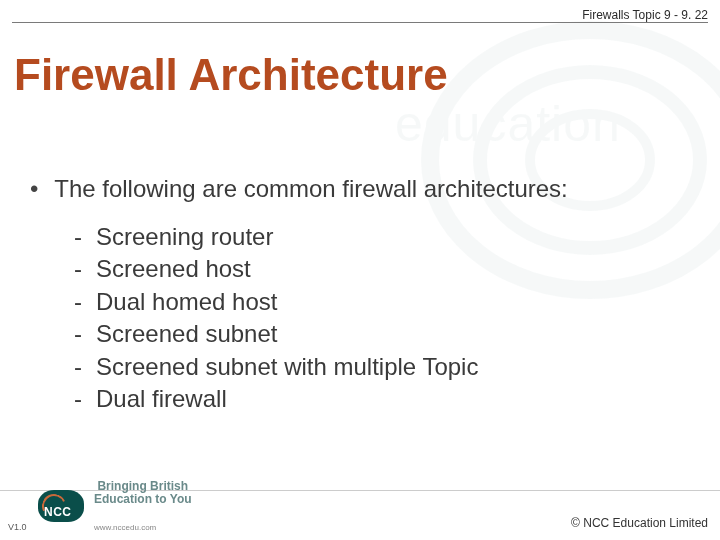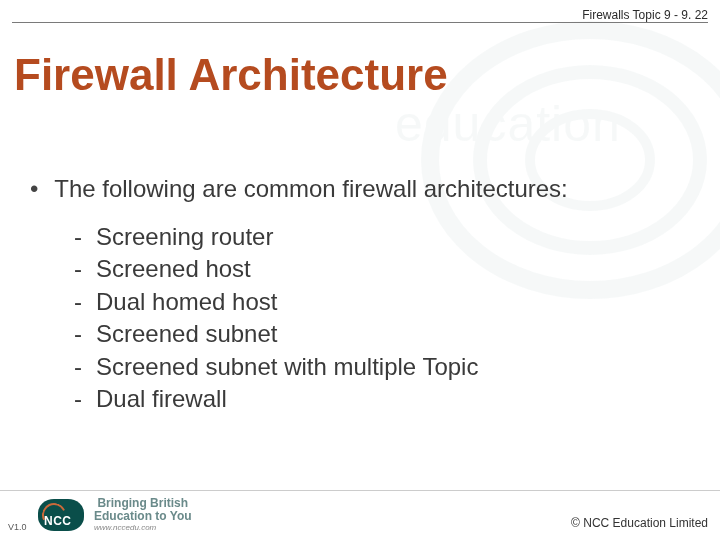--- a/index.html
+++ b/index.html
@@ -160,22 +160,21 @@
   }
   .logo-tag .tag-line {
     font-size: 12px;
     color: #6a8a8a;
     font-weight: 600;
     text-align: center;
   }
   .logo-tag .tag-url {
     font-size: 8px;
     color: #888;
-    margin-top: 1px;
-    font-style: italic;
+    margin-top: 18px;
   }
   .version {
     position: absolute;
     left: 8px;
     bottom: 8px;
     font-size: 9px;
     color: #5a5a5a;
   }
   .copyright {
     position: absolute;

